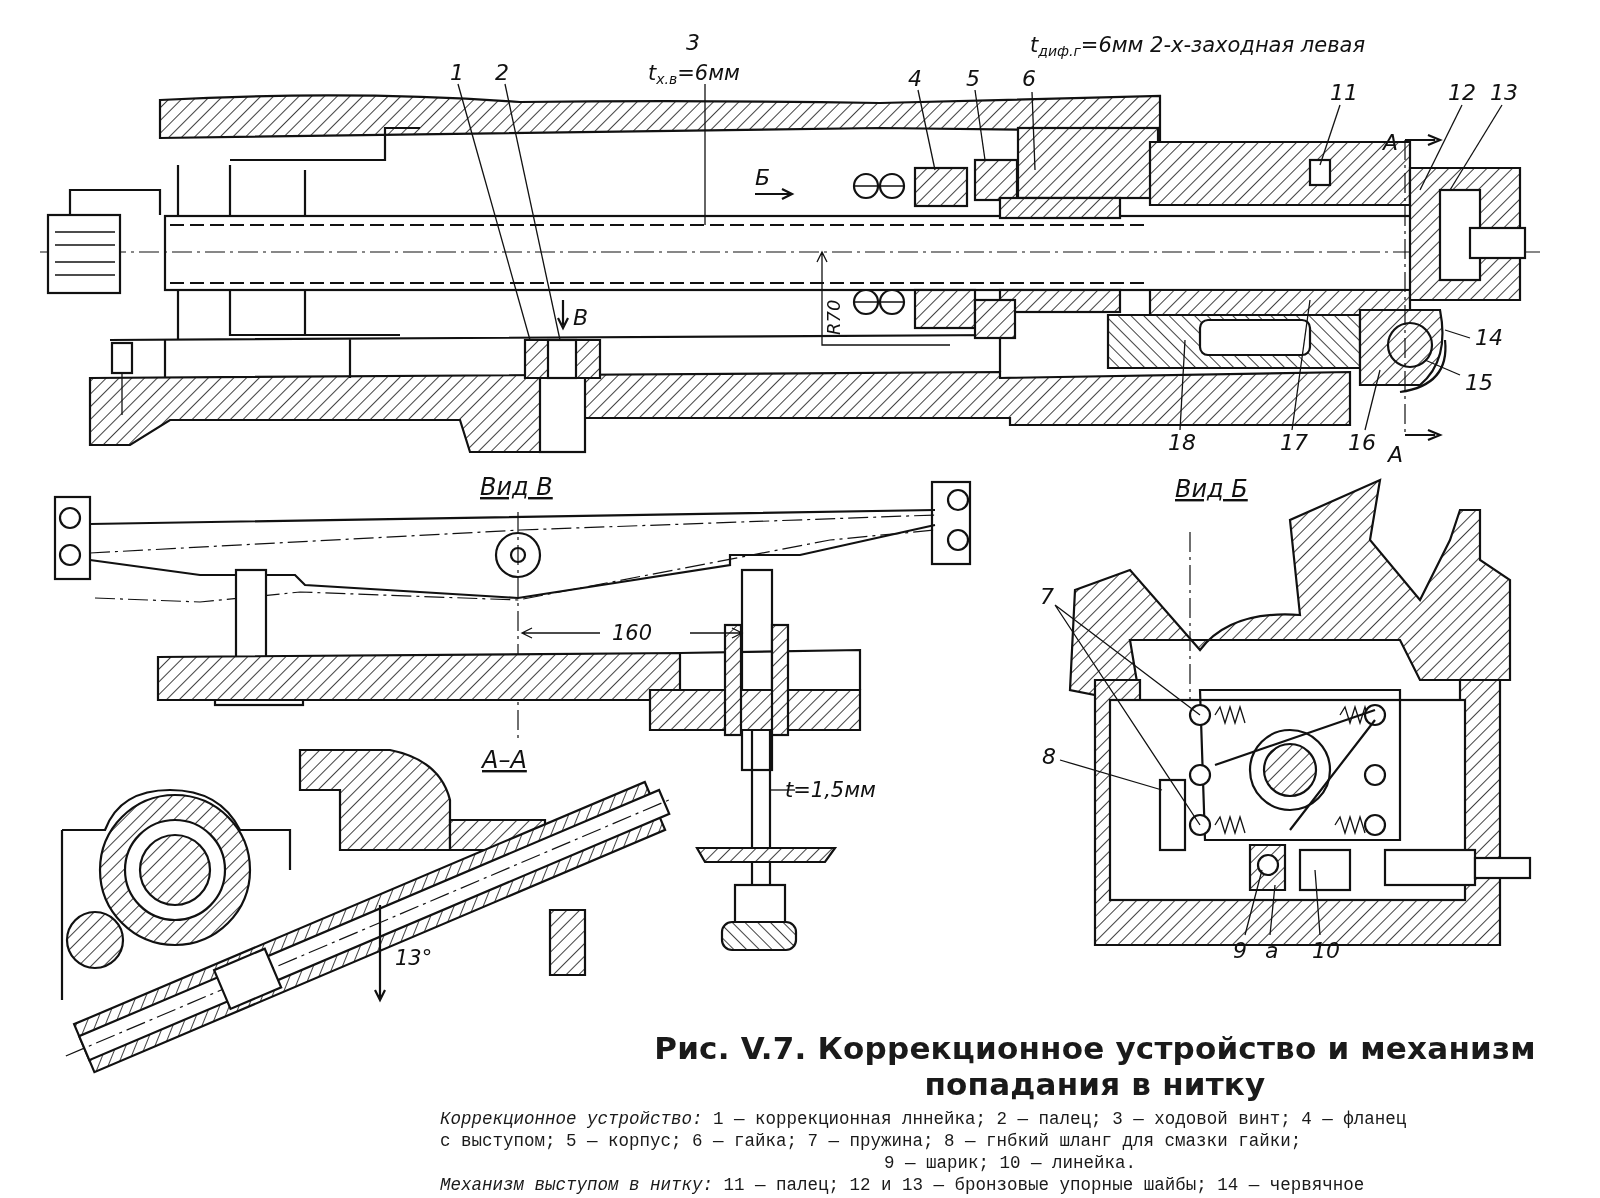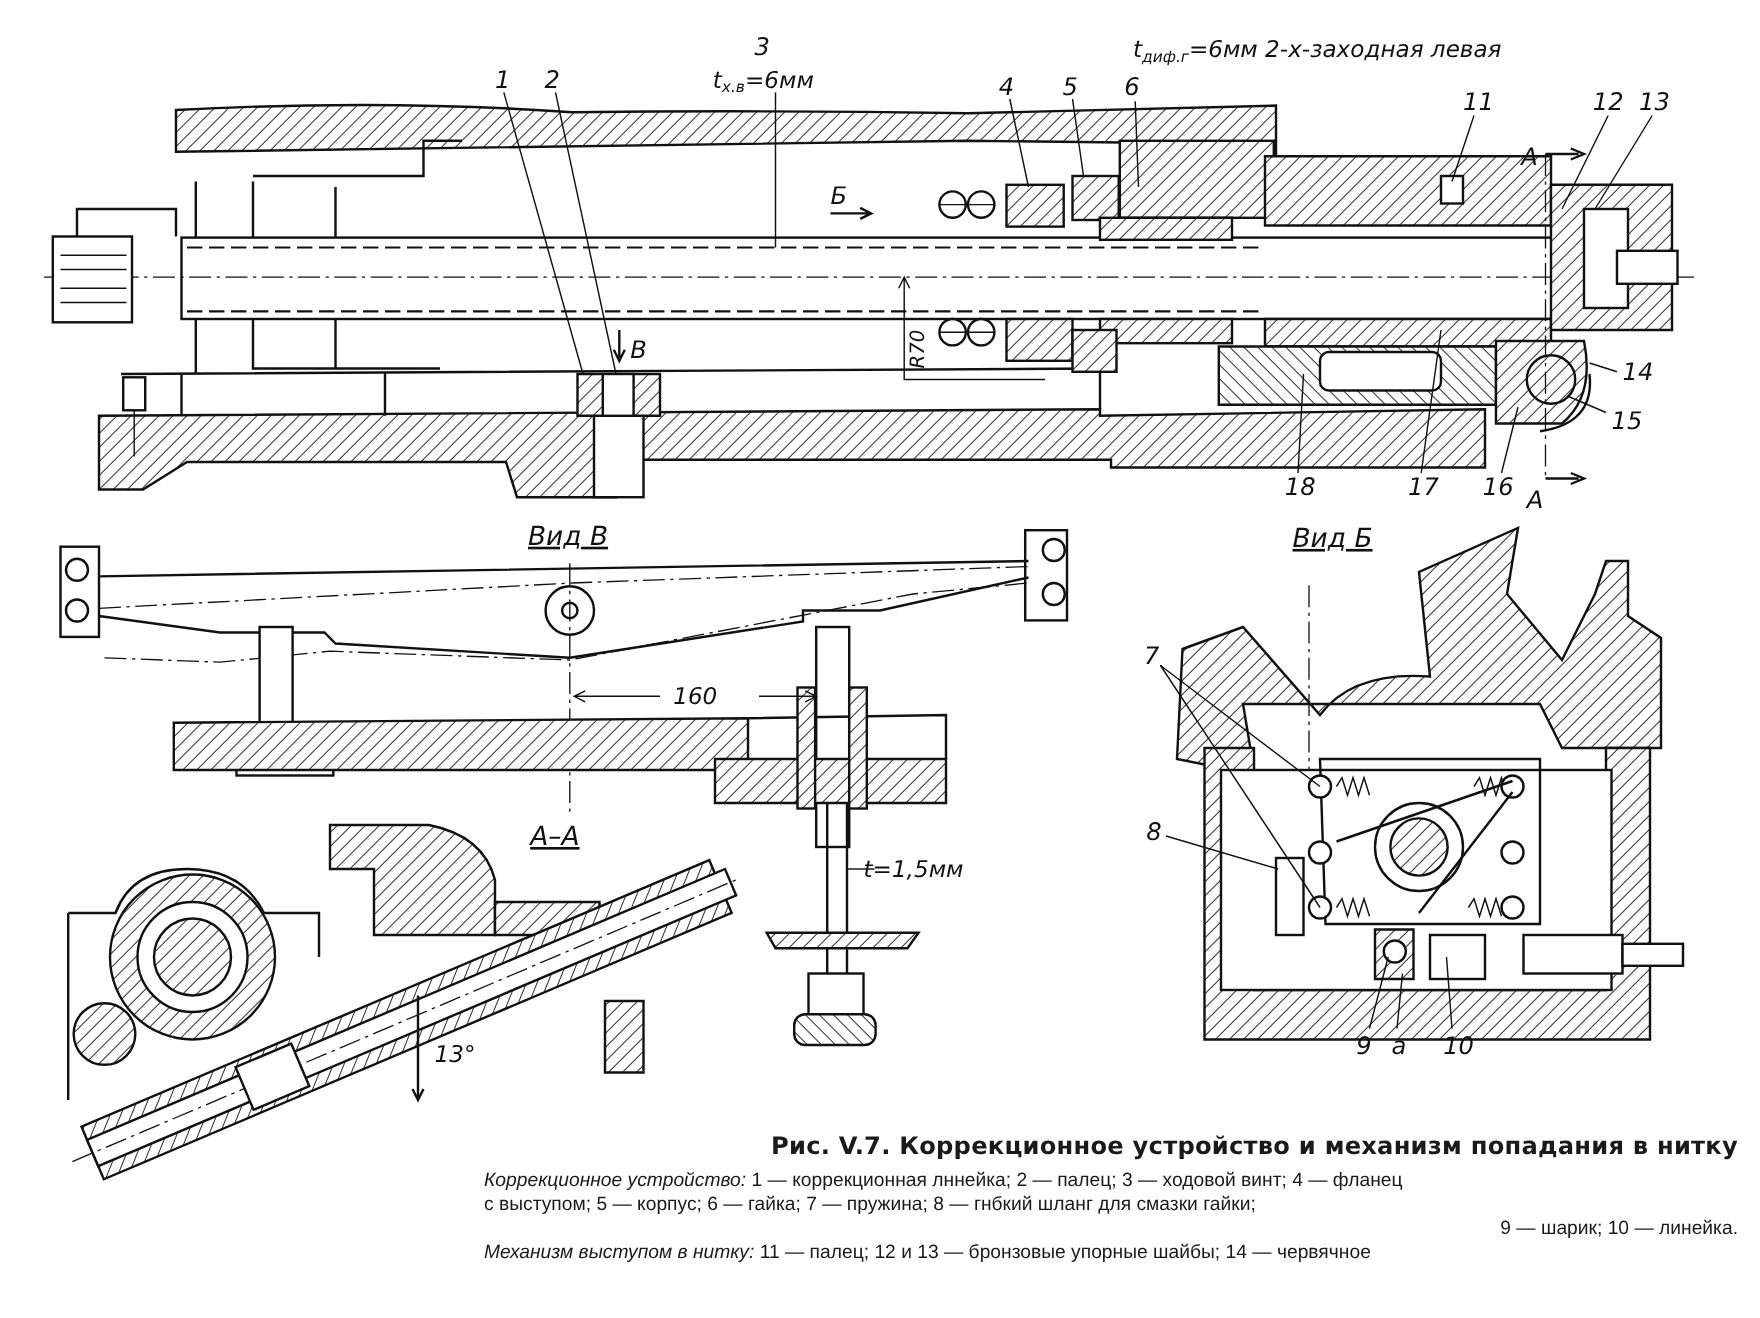--- a/index.html
+++ b/index.html
@@ -10,24 +10,24 @@
   .lbl-view { font-size: 24px; text-decoration: underline; }
   .lbl-note { font-size: 21px; }
   .ln { stroke: #111; stroke-width: 2.2; fill: none; }
   .thin { stroke: #111; stroke-width: 1.3; fill: none; }
   .dash { stroke: #111; stroke-width: 2; fill: none; stroke-dasharray: 14 6; }
   .axis { stroke: #111; stroke-width: 1.2; fill: none; stroke-dasharray: 20 5 3 5; }
   .hatch { fill: url(#hatchR); stroke: #111; stroke-width: 2.2; }
   .hatchL { fill: url(#hatchL); stroke: #111; stroke-width: 2.2; }
   .white { fill: #fff; stroke: #111; stroke-width: 2.2; }
   .caption { position: absolute; left: 440px; top: 1030px; width: 1140px; }
-  .cap-title { font-family: "DejaVu Sans", sans-serif; font-weight: bold; font-size: 22px; text-align: right; margin: 0 0 6px 170px; letter-spacing: 0.2px; }
-  .cap-line { font-family: Liberation Sans, sans-serif; font-size: 17.5px; line-height: 22px; text-align: justify; }
+  .cap-title { font-family: "DejaVu Sans", sans-serif; font-weight: bold; font-size: 31px; text-align: center; margin: 0 0 6px 170px; letter-spacing: 0.2px; }
+  .cap-line { font-family: Liberation Mono, monospace; font-size: 17.5px; line-height: 22px; text-align: justify; }
   .cap-line .it { font-style: italic; }
-  .center { text-align: right; }
+  .center { text-align: center; }
 </style>
 </head>
 <body>
 
 <svg id="drawing" width="1600" height="1198" viewBox="0 0 1600 1198" xmlns="http://www.w3.org/2000/svg">
   <defs>
     <pattern id="hatchR" patternUnits="userSpaceOnUse" width="9" height="9" patternTransform="rotate(45)">
       <rect width="9" height="9" fill="#fff"></rect>
       <line x1="0" y1="0" x2="0" y2="9" stroke="#111" stroke-width="1.6"></line>
     </pattern>

